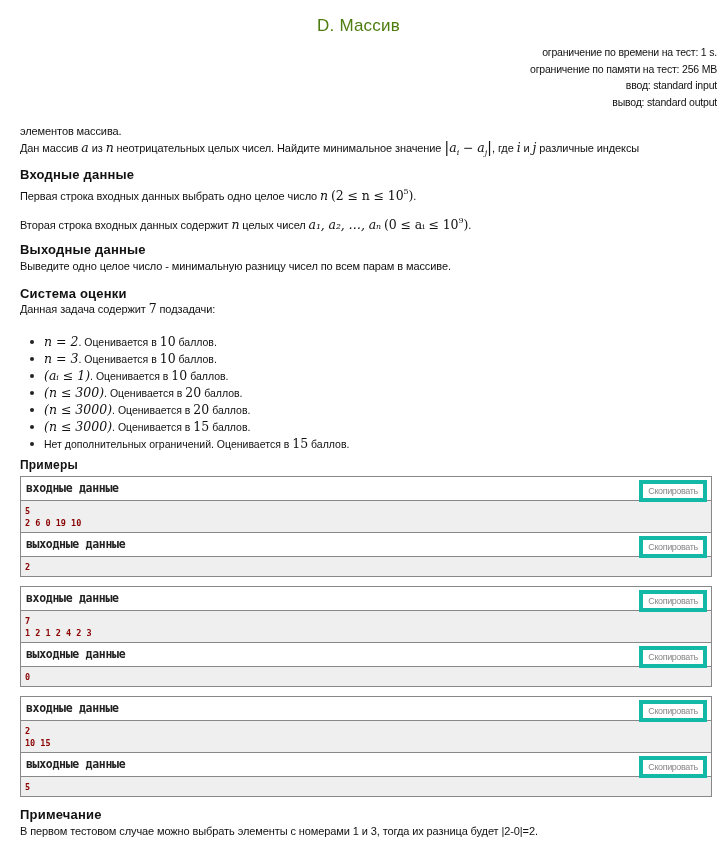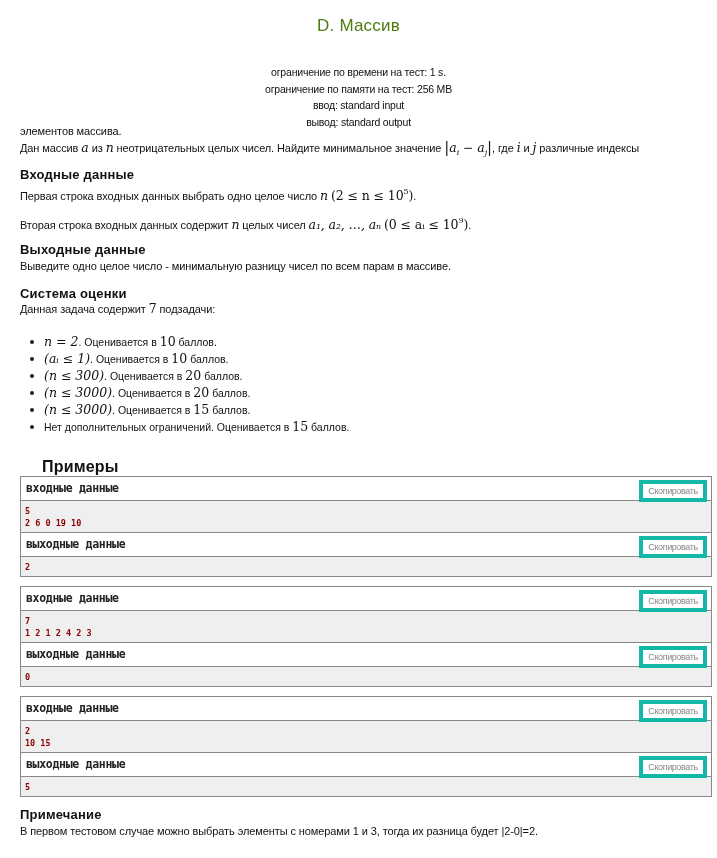--- a/index.html
+++ b/index.html
@@ -6,22 +6,22 @@
     body {
       width: 717px; height: 858px; overflow: hidden; position: relative;
       font-family: "Liberation Sans", sans-serif; color: #000;
     }
     .abs { position: absolute; }
     .title {
       left: 0; width: 717px; top: 16px; text-align: center;
       font-size: 17px; color: #4d7c0f; letter-spacing: 0.2px;
     }
     .limit {
-      left: 0; width: 717px; text-align: center;
-      font-size: 10.5px; color: #111; letter-spacing: -0.2px; margin-top: 20px;
+      left: 0; width: 717px; text-align: right;
+      font-size: 10.5px; color: #111; letter-spacing: -0.2px;
     }
     .para { left: 20px; font-size: 11px; color: #111; line-height: 16px; letter-spacing: -0.1px; }
     .hdr { left: 20px; font-size: 13px; font-weight: bold; color: #111; letter-spacing: 0.2px; }
     .m { font-family: "DejaVu Serif", serif; font-style: italic; font-size: 12.5px; }
     .mr { font-family: "DejaVu Serif", serif; font-size: 12.5px; }
     .msup { font-family: "DejaVu Serif", serif; font-size: 8px; vertical-align: 6px; }
     .msub { font-family: "DejaVu Serif", serif; font-style: italic; font-size: 8px; vertical-align: -3px; }
     .big { font-family: "DejaVu Serif", serif; font-size: 15px; }
     ul.subtasks { margin: 4px; padding: 0; list-style: none; }
     ul.subtasks li { position: relative; padding-left: 20px; height: 17px; line-height: 17px; font-size: 10.5px; color: #111; }
@@ -97,29 +97,30 @@
 
 <div class="abs hdr" style="top:286px">Система оценки</div>
 <div class="abs para" style="top:301px">
   <span>Данная задача содержит</span>
   <span class="mr">7</span>
   <span>подзадачи:</span>
 </div>
 <div class="abs" style="left:20px; top:329px; width:600px;">
   <ul class="subtasks">
     <li><span class="m">n = 2</span><span>. Оценивается в</span> <span class="num">10</span> <span>баллов.</span></li>
+    <li><span class="m">n = 3</span><span>. Оценивается в</span> <span class="num">10</span> <span>баллов.</span></li>
     <li><span class="m">(aᵢ ≤ 1)</span><span>. Оценивается в</span> <span class="num">10</span> <span>баллов.</span></li>
     <li><span class="m">(n ≤ 300)</span><span>. Оценивается в</span> <span class="num">20</span> <span>баллов.</span></li>
     <li><span class="m">(n ≤ 3000)</span><span>. Оценивается в</span> <span class="num">20</span> <span>баллов.</span></li>
     <li><span class="m">(n ≤ 3000)</span><span>. Оценивается в</span> <span class="num">15</span> <span>баллов.</span></li>
     <li><span>Нет дополнительных ограничений. Оценивается в</span> <span class="num">15</span> <span>баллов.</span></li>
   </ul>
 </div>
 
-<div class="abs hdr" style="top:458px; font-size:16px;margin-left:22px;">Примеры</div>
+<div class="abs hdr" style="top:458px; font-size:12px;">Примеры</div>
 
 <div class="abs sample" style="top:476px">
   <div class="shead">
     <span class="lbl">входные данные</span>
     <div class="copy">Скопировать</div>
   </div>
   <div class="sbody double">5
 2 6 0 19 10</div>
   <div class="shead">
     <span class="lbl">выходные данные</span>

